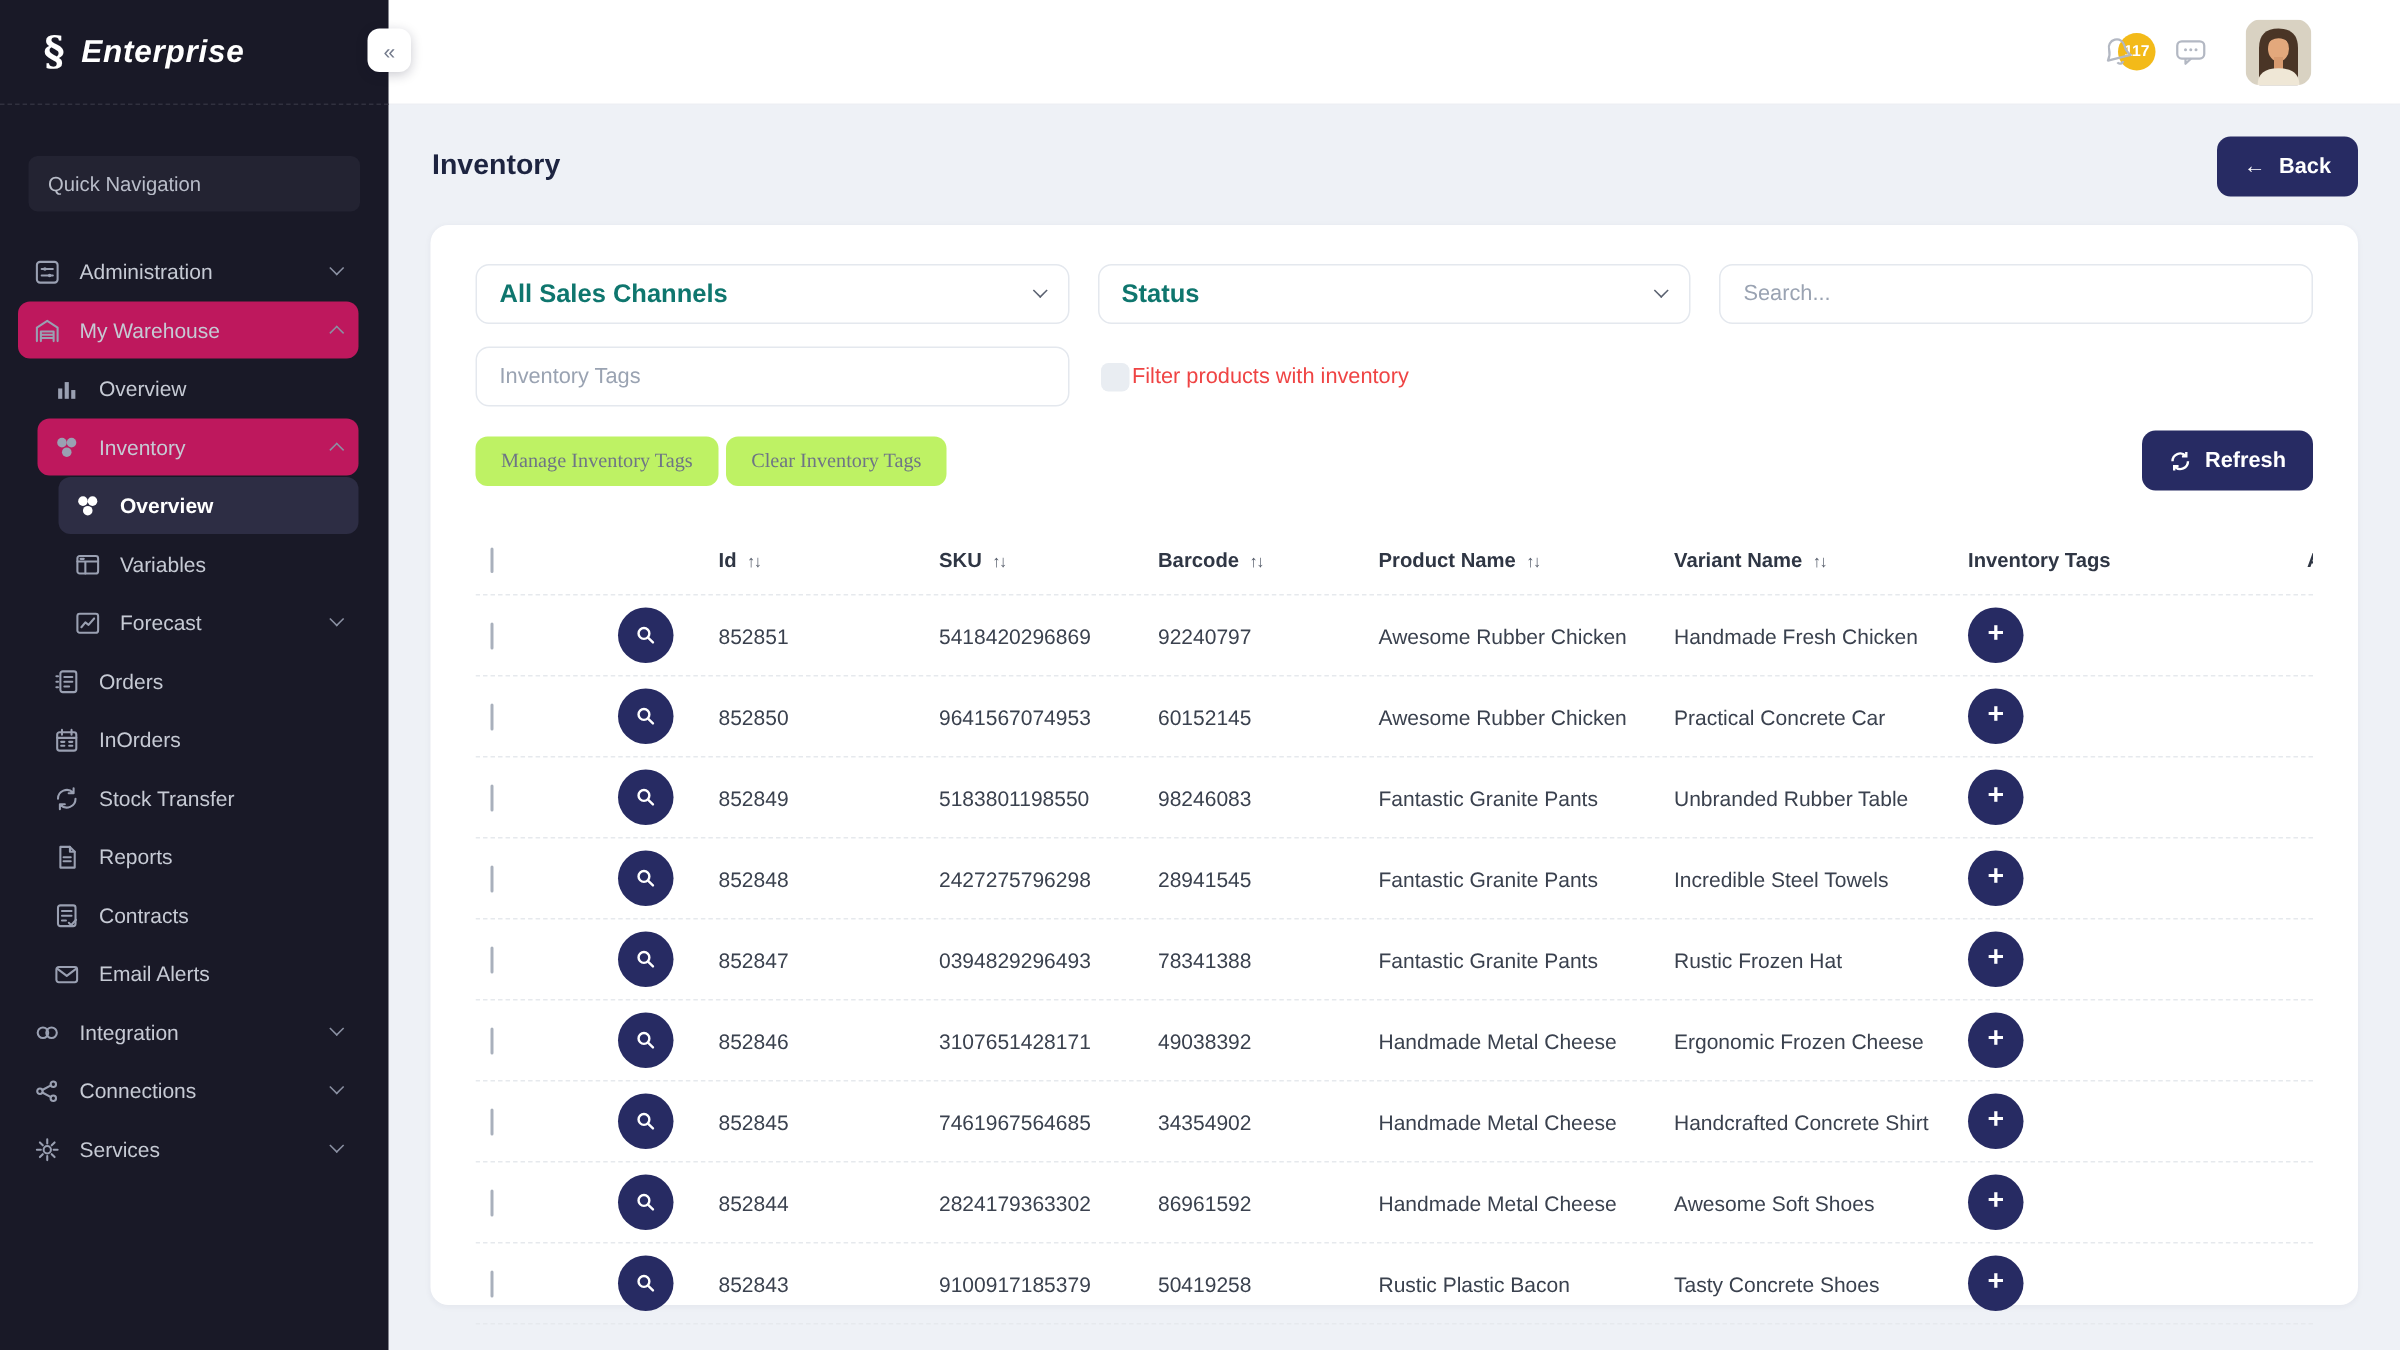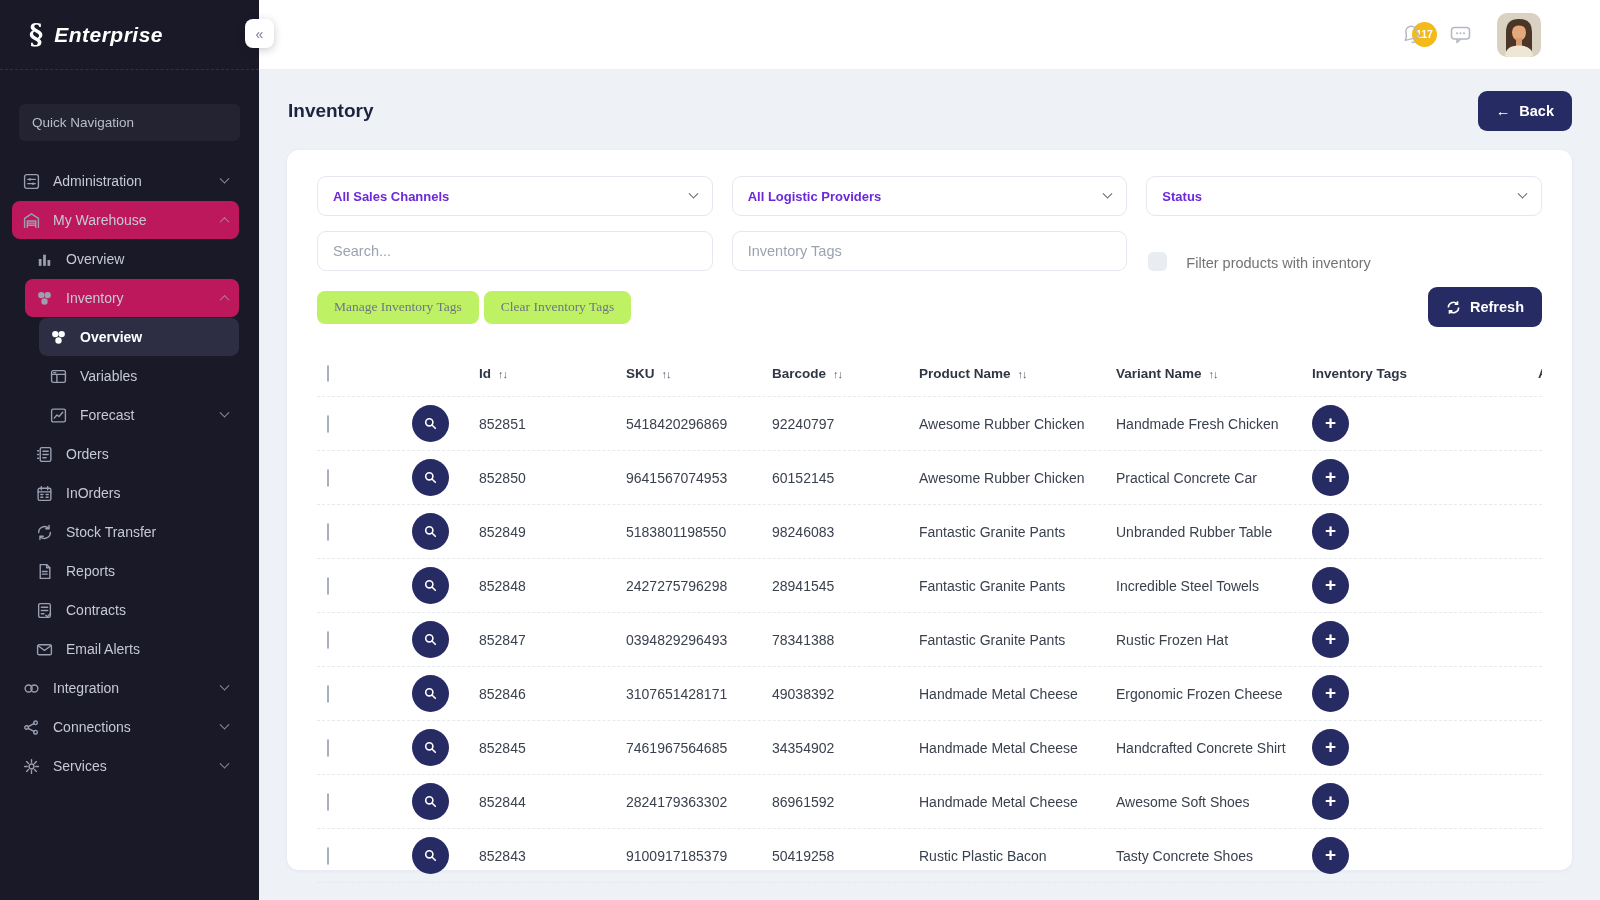--- a/index.html
+++ b/index.html
@@ -50,29 +50,29 @@
     padding:21px 28px 19px 29px; }
   .page-title { font-size:19px; font-weight:bold; color:#1d2440; }
   .navy-btn { background:var(--accent,#272b63); color:#fff; border:none; border-radius:9px;
     padding:0 18px; height:40px; font-size:14.5px; font-weight:bold; font-family:inherit;
     display:flex; gap:9px; align-items:center; cursor:pointer; }
   .card { margin:0 28px; background:#fff; border-radius:12px;
     box-shadow:0 1px 4px rgba(30,40,70,.05); padding:26px 30px; height:720px; }
 
   .filters { display:grid; grid-template-columns:1fr 1fr 1fr; gap:15px 19px; }
   .sel { height:40px; border:1px solid #e4e8ee; border-radius:9px; padding:0 15px;
-    font-size:13px; color:#6d28d9; font-weight:bold; display:flex; align-items:center;
+    font-size:17px; color:#0f766e; font-weight:bold; display:flex; align-items:center;
     justify-content:space-between; cursor:pointer; background:#fff; }
   .sel .chev-d { width:7px; height:7px; border:solid #5a6170; border-width:0 1.5px 1.5px 0;
     transform:rotate(45deg) translate(-2px,-2px); }
   .inp { height:40px; border:1px solid #e4e8ee; border-radius:9px; padding:0 15px;
     font-size:14.5px; color:#3e4556; font-family:inherit; outline:none; width:100%; }
   .inp::placeholder { color:#9aa3b2; }
-  .filter-check { display:flex; align-items:flex-end; gap:19px; font-size:14.5px;
-    color:#737373; padding-left:2px; }
+  .filter-check { display:flex; align-items:center; gap:2px; font-size:14.5px;
+    color:#ef4444; padding-left:2px; }
   .checkbox-soft { width:19px; height:19px; background:#e9edf2; border-radius:5px; cursor:pointer; flex:none; }
 
   .btns-row { display:flex; align-items:center; margin-top:16px; gap:5px; }
   .gbtn { background:#bef264; color:#6e7585; font-size:13.5px; border:none; font-family:Liberation Serif, serif;
     padding:0 17px; height:33px; border-radius:8px; cursor:pointer; }
   .refresh { margin-left:auto; }
 
   
   .table { margin-top:23px; overflow:hidden; }
   .trow { display:grid; grid-template-columns:64px 98px 147px 146px 147px 197px 196px 196px 120px;
@@ -302,24 +302,20 @@
     </button>
   </div>
 
   <div class="card">
     <div class="filters">
       <div class="sel">
         <span>All Sales Channels</span>
         <span class="chev-d"></span>
       </div>
       <div class="sel">
-        <span>All Logistic Providers</span>
-        <span class="chev-d"></span>
-      </div>
-      <div class="sel">
         <span>Status</span>
         <span class="chev-d"></span>
       </div>
       <input class="inp" placeholder="Search..." style="">
       <input class="inp" placeholder="Inventory Tags" style="">
       <div class="filter-check">
         <span class="checkbox-soft"></span>
         <span>Filter products with inventory</span>
       </div>
     </div>

